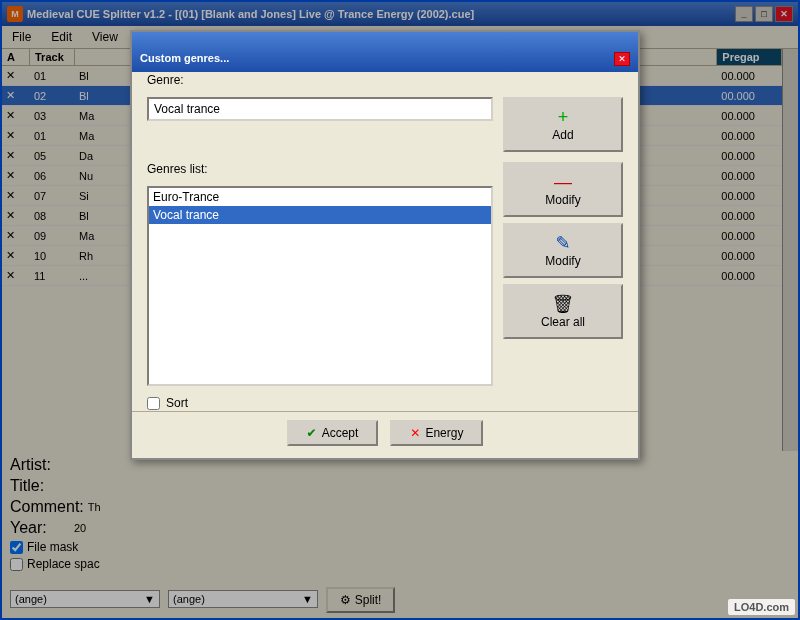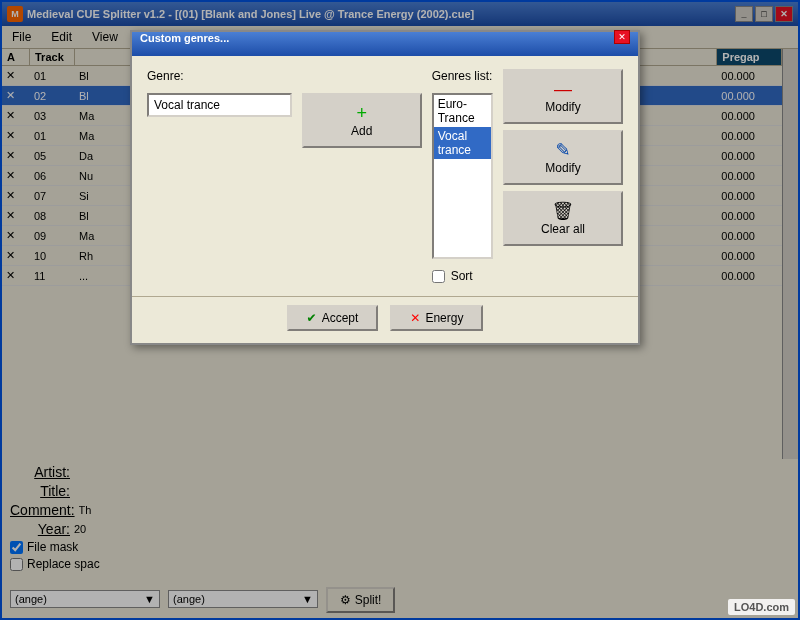--- a/index.html
+++ b/index.html
@@ -128,24 +128,22 @@
     }
 
     .bottom-row {
       display: flex;
       align-items: center;
       margin-bottom: 3px;
       gap: 4px;
     }
 
     .field-label {
-      font-size: 14px;
+      font-size: 16px;
       min-width: 60px;
-      text-align: right;
-      text-decoration: underline;
     }
 
     .field-value {
       font-size: 11px;
       flex: 1;
       overflow: hidden;
     }
 
     .checkbox-row {
       display: flex;
@@ -203,23 +201,23 @@
       border: 2px solid #888;
       box-shadow: 3px 3px 8px rgba(0,0,0,0.4);
       width: 510px;
       display: flex;
       flex-direction: column;
     }
 
     .dialog-title-bar {
       background: linear-gradient(to bottom, #4a7fd4, #1d4da8);
       color: white;
-      padding: 12px 8px;
-      display: flex;
-      align-items: flex-end;
+      padding: 20px 8px;
+      display: flex;
+      align-items: flex-start;
       justify-content: space-between;
       height: 14px;
     }
 
     .dialog-title {
       font-size: 11px;
       font-weight: bold;
     }
 
     .dialog-close-btn {
@@ -229,23 +227,23 @@
       border: 1px solid #aa0000;
       color: white;
       font-size: 9px;
       cursor: pointer;
       display: flex;
       align-items: center;
       justify-content: center;
     }
 
     .dialog-body {
-      padding: 13px 15px;
-      display: flex;
-      flex-direction: row;
+      padding: 1px 15px;
+      display: flex;
+      flex-direction: column;
       gap: 10px;
     }
 
     .dialog-row {
       display: flex;
       align-items: flex-start;
       gap: 10px;
     }
 
     .dialog-left {
@@ -272,21 +270,21 @@
       width: 100%;
       border: 2px inset #d4d0c8;
       padding: 3px 5px;
       font-size: 12px;
       background: white;
       outline: none;
     }
 
     .genres-listbox {
       width: 100%;
-      height: 166px;
+      height: 200px;
       border: 2px inset #d4d0c8;
       background: white;
       overflow-y: auto;
       font-size: 12px;
     }
 
     .list-item {
       padding: 2px 4px;
       cursor: pointer;
     }

